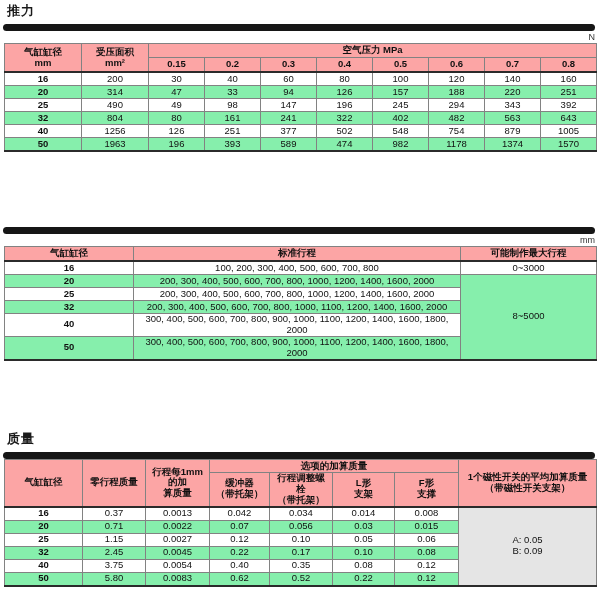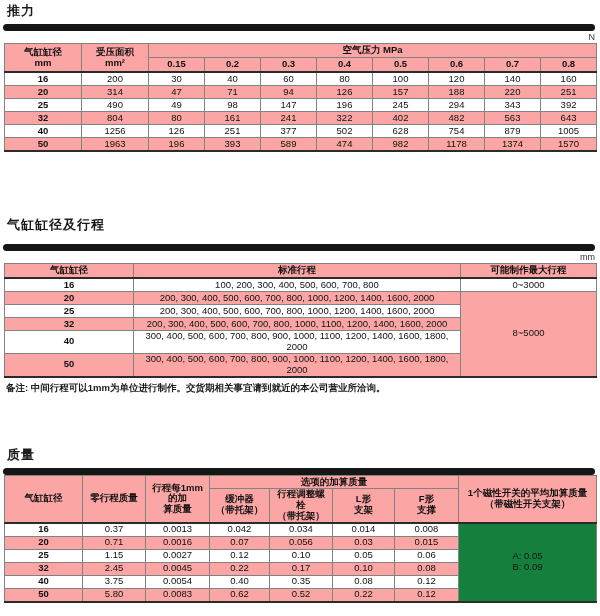--- a/index.html
+++ b/index.html
@@ -9,23 +9,23 @@
   .sec-title{font-size:13px;font-weight:bold;color:#1a1a1a;line-height:17px;margin-left:7px;letter-spacing:1px;}
   .bar{height:7px;background:#161616;border-radius:4px;margin:5px 5px 0 3px;}
   .unit{font-size:9px;color:#333;text-align:right;line-height:11px;margin:1px 5px 0 0;}
   .dtable{border-collapse:collapse;table-layout:fixed;width:592px;margin-left:4px;
           border:1px solid #2b2b2b;border-bottom:2px solid #2b2b2b;}
   .dtable thead{border-bottom:2px solid #2b2b2b;}
   .dtable th,.dtable td{border:1px solid #828282;font-size:9.5px;text-align:center;
           padding:0 3px;white-space:pre-line;line-height:1.15;overflow:hidden;}
   .dtable th{background:#fca5a5;font-weight:bold;height:13px;}
   .dtable td{height:12px;font-weight:normal;background:transparent;}
-  .dtable tr.alt td{background:#fca5a5;}
+  .dtable tr.alt td{background:#86efac;}
   .dtable td.left{text-align:center;}
-  .dtable td.white{background:#15803d;}
+  .dtable td.white{background:#e5e5e5;}
   .dtable td.bold{font-weight:bold;}
   #t2 th{height:24px;}
   #t2 thead tr:first-child th{height:12px;}
   .note{font-size:9.5px;font-weight:bold;color:#1a1a1a;margin:4px 0 0 6px;}
 </style>
 </head>
 <body>
 
 <div class="page">
 
@@ -75,21 +75,21 @@
             <td>80</td>
             <td>100</td>
             <td>120</td>
             <td>140</td>
             <td>160</td>
           </tr>
           <tr class="alt">
             <td class="bold">20</td>
             <td>314</td>
             <td>47</td>
-            <td>71</td>
+            <td>33</td>
             <td>94</td>
             <td>126</td>
             <td>157</td>
             <td>188</td>
             <td>220</td>
             <td>251</td>
           </tr>
           <tr>
             <td class="bold">25</td>
             <td>490</td>
@@ -114,21 +114,21 @@
             <td>563</td>
             <td>643</td>
           </tr>
           <tr>
             <td class="bold">40</td>
             <td>1256</td>
             <td>126</td>
             <td>251</td>
             <td>377</td>
             <td>502</td>
-            <td>628</td>
+            <td>548</td>
             <td>754</td>
             <td>879</td>
             <td>1005</td>
           </tr>
           <tr class="alt">
             <td class="bold">50</td>
             <td>1963</td>
             <td>196</td>
             <td>393</td>
             <td>589</td>
@@ -136,21 +136,20 @@
             <td>982</td>
             <td>1178</td>
             <td>1374</td>
             <td>1570</td>
           </tr>
         </tbody>
       </table>
   </section>
 
   <section class="sec" style="top:216px">
-    <div class="sec-title">气缸缸径及行程</div>
     <div class="bar" style="margin-top:11px"></div>
     <div class="unit">mm</div>
     <table class="dtable" id="t1">
         <colgroup>
           <col style="width: 129px;">
           <col style="width: 327px;">
           <col style="width: 136px;">
         </colgroup>
         <thead>
           <tr>
@@ -181,24 +180,23 @@
           <tr>
             <td class="bold">40</td>
             <td class="left">300, 400, 500, 600, 700, 800, 900, 1000, 1100, 1200, 1400, 1600, 1800, 2000</td>
           </tr>
           <tr class="alt">
             <td class="bold">50</td>
             <td class="left">300, 400, 500, 600, 700, 800, 900, 1000, 1100, 1200, 1400, 1600, 1800, 2000</td>
           </tr>
         </tbody>
       </table>
-    <div class="note">备注: 中间行程可以1mm为单位进行制作。交货期相关事宜请到就近的本公司营业所洽询。</div>
   </section>
 
-  <section class="sec" style="top:446px">
+  <section class="sec" style="top:430px">
     <div class="sec-title">质量</div>
     <div class="bar"></div>
     <table class="dtable" id="t2">
         <colgroup>
           <col style="width: 78px;">
           <col style="width: 63px;">
           <col style="width: 64px;">
           <col style="width: 60px;">
           <col style="width: 63px;">
           <col style="width: 62px;">
@@ -234,21 +232,21 @@
             <td>0.042</td>
             <td>0.034</td>
             <td>0.014</td>
             <td>0.008</td>
             <td rowspan="6" class="white">A:  0.05
 B:  0.09</td>
           </tr>
           <tr class="alt">
             <td class="bold">20</td>
             <td>0.71</td>
-            <td>0.0016</td>
+            <td>0.0022</td>
             <td>0.07</td>
             <td>0.056</td>
             <td>0.03</td>
             <td>0.015</td>
           </tr>
           <tr>
             <td class="bold">25</td>
             <td>1.15</td>
             <td>0.0027</td>
             <td>0.12</td>

